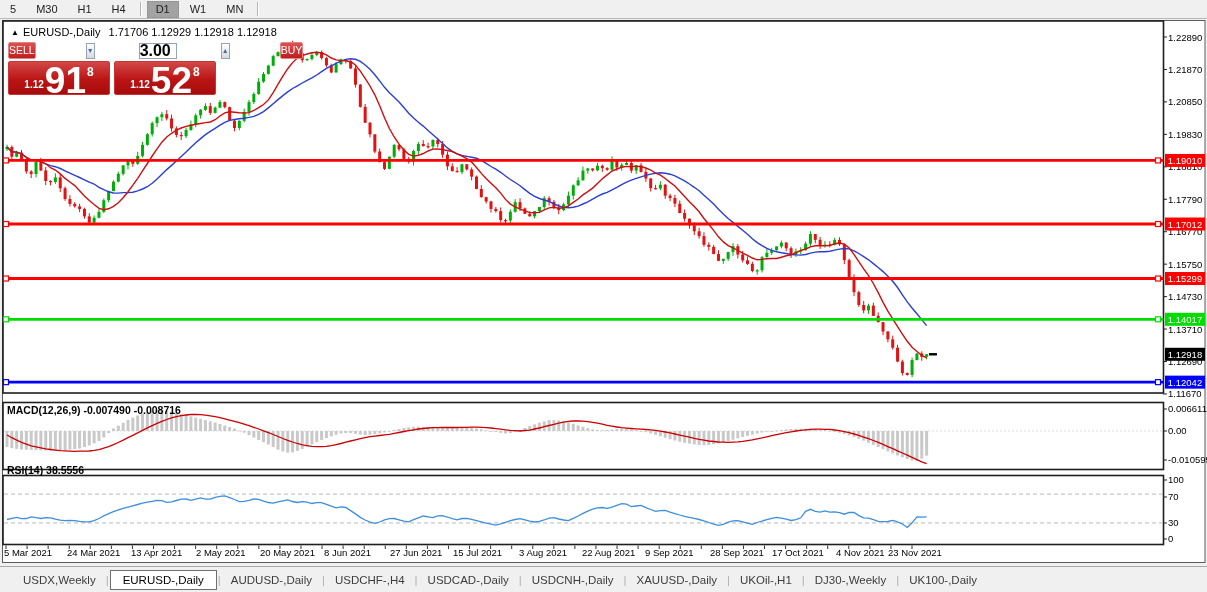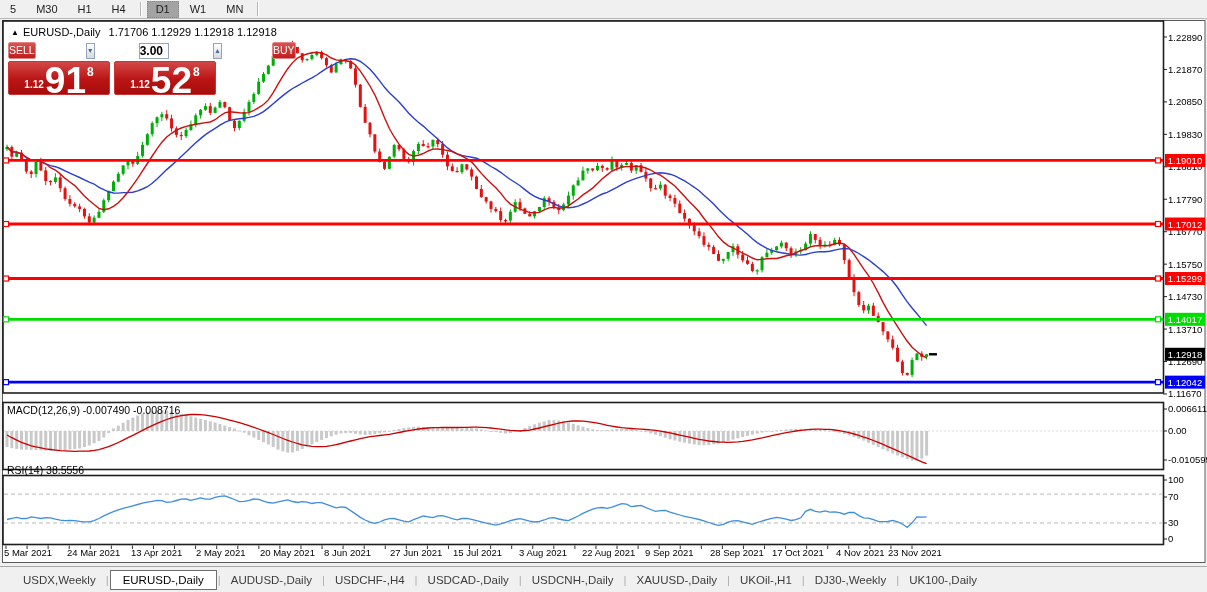--- a/index.html
+++ b/index.html
@@ -20,32 +20,32 @@
   .chart-title .tri{font-size:8px;vertical-align:1px;margin-right:4px;}
   .chart-title .vals{margin-left:8px;}
 
   
   .quote-panel{position:absolute;left:8px;top:43px;width:213px;z-index:4;}
   .qp-row1{display:flex;height:16px;align-items:flex-end;gap:44px;}
   .trade-btn{width:48px;background:linear-gradient(#da5252,#bf1d1d);color:#fff;font-size:10.5px;
              text-align:center;line-height:15px;border:1px solid #e58382;border-radius:2px;cursor:default;}
   .spin-btn{width:17px;background:linear-gradient(#ffffff,#d9d9d9);border:1px solid #93a5ba;
             color:#4a6da8;font-size:7px;text-align:center;line-height:14px;cursor:default;}
-  .vol-box{flex:1;background:#fff;border:1px solid #93a5ba;font-size:12px;font-weight:bold;color:#000;
+  .vol-box{flex:1;background:#fff;border:1px solid #93a5ba;font-size:16px;font-weight:bold;color:#000;
            text-align:right;padding-right:5px;line-height:14px;}
   .qp-row2{display:flex;gap:4px;margin-top:2px;}
   .px-box{width:100px;height:31px;background:linear-gradient(#d24848 0%,#bb1414 55%,#a60c0c 100%);
           border-radius:2px;color:#fff;display:flex;align-items:flex-end;justify-content:center;
           padding-bottom:1px;border:1px solid #c33;}
   .px-small{font-size:10px;font-weight:bold;margin-bottom:3px;}
   .px-big{font-size:37px;font-weight:bold;line-height:25px;margin:0 1px;}
   .px-sup{font-size:12px;font-weight:bold;margin-bottom:14px;}
 
   
-  .ind-label{position:absolute;z-index:3;font-size:10.5px;color:#000;white-space:nowrap;}
+  .ind-label{position:absolute;z-index:3;font-size:10.5px;color:#000;white-space:nowrap;font-weight:bold;}
   #macd-label{left:7px;top:404px;}
   #rsi-label{left:7px;top:464px;}
 
   
   .tabbar{position:absolute;left:0;bottom:0;width:100%;height:26px;background:#f0f0f0;
           border-top:1px solid #a8a8a8;display:flex;align-items:center;padding-left:14px;
           box-sizing:border-box;z-index:6;font-size:11.5px;color:#3c3c3c;}
   .tab{padding:3px 9px;white-space:nowrap;cursor:default;}
   .tab.active{background:#fff;border:1px solid #6f6f6f;color:#000;padding:3px 12px;}
   .tab-sep{color:#b0b0b0;margin:0 1px;}

